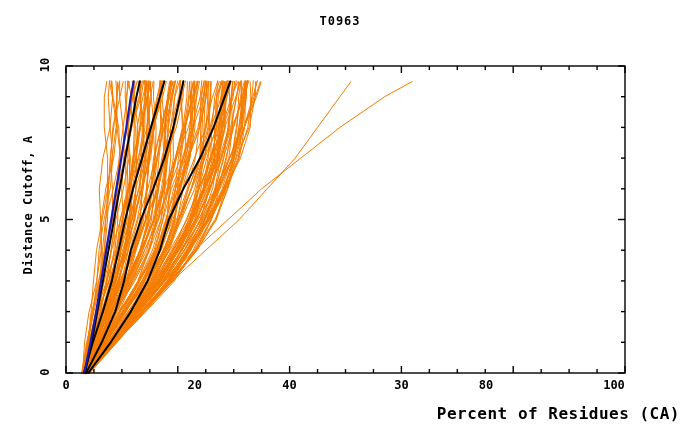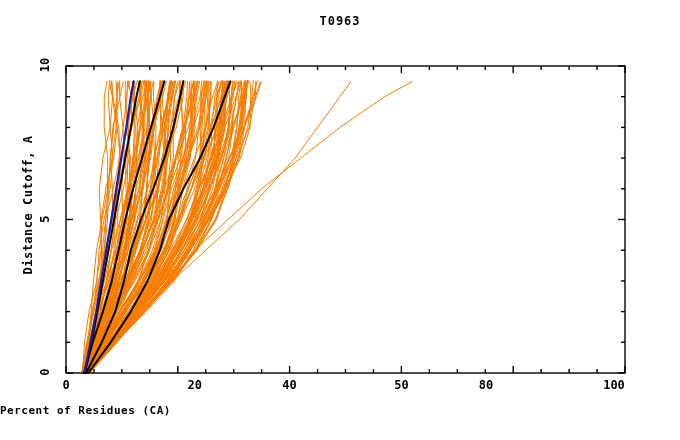--- a/index.html
+++ b/index.html
@@ -4,22 +4,22 @@
 <style>
   html,body{margin:0;padding:0;background:#ffffff;}
   body{width:680px;height:440px;position:relative;overflow:hidden;
        font-family:"DejaVu Sans Mono","Liberation Mono",monospace;color:#000;}
   #chart-root{position:absolute;inset:0;}
   #plot-title{position:absolute;left:0;top:14px;width:680px;text-align:center;
               font-size:12px;font-weight:bold;letter-spacing:1px;}
   #y-axis-label{position:absolute;left:-72px;top:198px;width:200px;text-align:center;
                 font-size:12px;font-weight:bold;letter-spacing:.5px;
                 transform:rotate(-90deg);transform-origin:center;}
-  #x-axis-label{position:absolute;left:0;top:404px;width:680px;text-align:left;
-                font-size:11px;font-weight:bold;letter-spacing:.5px;}
+  #x-axis-label{position:absolute;left:0;top:404px;width:680px;text-align:right;
+                font-size:16px;font-weight:bold;letter-spacing:.5px;}
   .tick-label{position:absolute;font-size:12px;font-weight:bold;}
   .xtick-label{transform:translateX(-50%);top:378px;}
   .ytick-label{transform:rotate(-90deg);width:30px;text-align:center;}
   #svg-canvas{position:absolute;left:0;top:0;}
 </style>
 </head>
 <body>
 
 <div id="chart-root">
 
@@ -259,20 +259,20 @@
         <line x1="625" y1="96.69999999999999" x2="621" y2="96.69999999999999" stroke="#000000" stroke-width="1.4"></line>
         <line x1="66" y1="66" x2="73" y2="66" stroke="#000000" stroke-width="1.4"></line>
         <line x1="625" y1="66" x2="618" y2="66" stroke="#000000" stroke-width="1.4"></line>
       </g>
   </svg>
 
   <div id="tick-label-layer">
       <div class="tick-label xtick-label" style="left: 66px;">0</div>
       <div class="tick-label xtick-label" style="left: 177.8px; margin-left: 17px;">20</div>
       <div class="tick-label xtick-label" style="left: 289.6px; text-align: right;">40</div>
-      <div class="tick-label xtick-label" style="left: 401.4px;">50</div>
+      <div class="tick-label xtick-label" style="left: 401.4px;">30</div>
       <div class="tick-label xtick-label" style="left: 486px;">80</div>
       <div class="tick-label xtick-label" style="left: 614px;">100</div>
       <div class="tick-label ytick-label" style="left: 30px; top: 365px;">0</div>
       <div class="tick-label ytick-label" style="left: 30px; top: 211.5px;">5</div>
       <div class="tick-label ytick-label" style="left: 30px; top: 58px;">10</div>
     </div>
 </div>
 
 </body></html>

